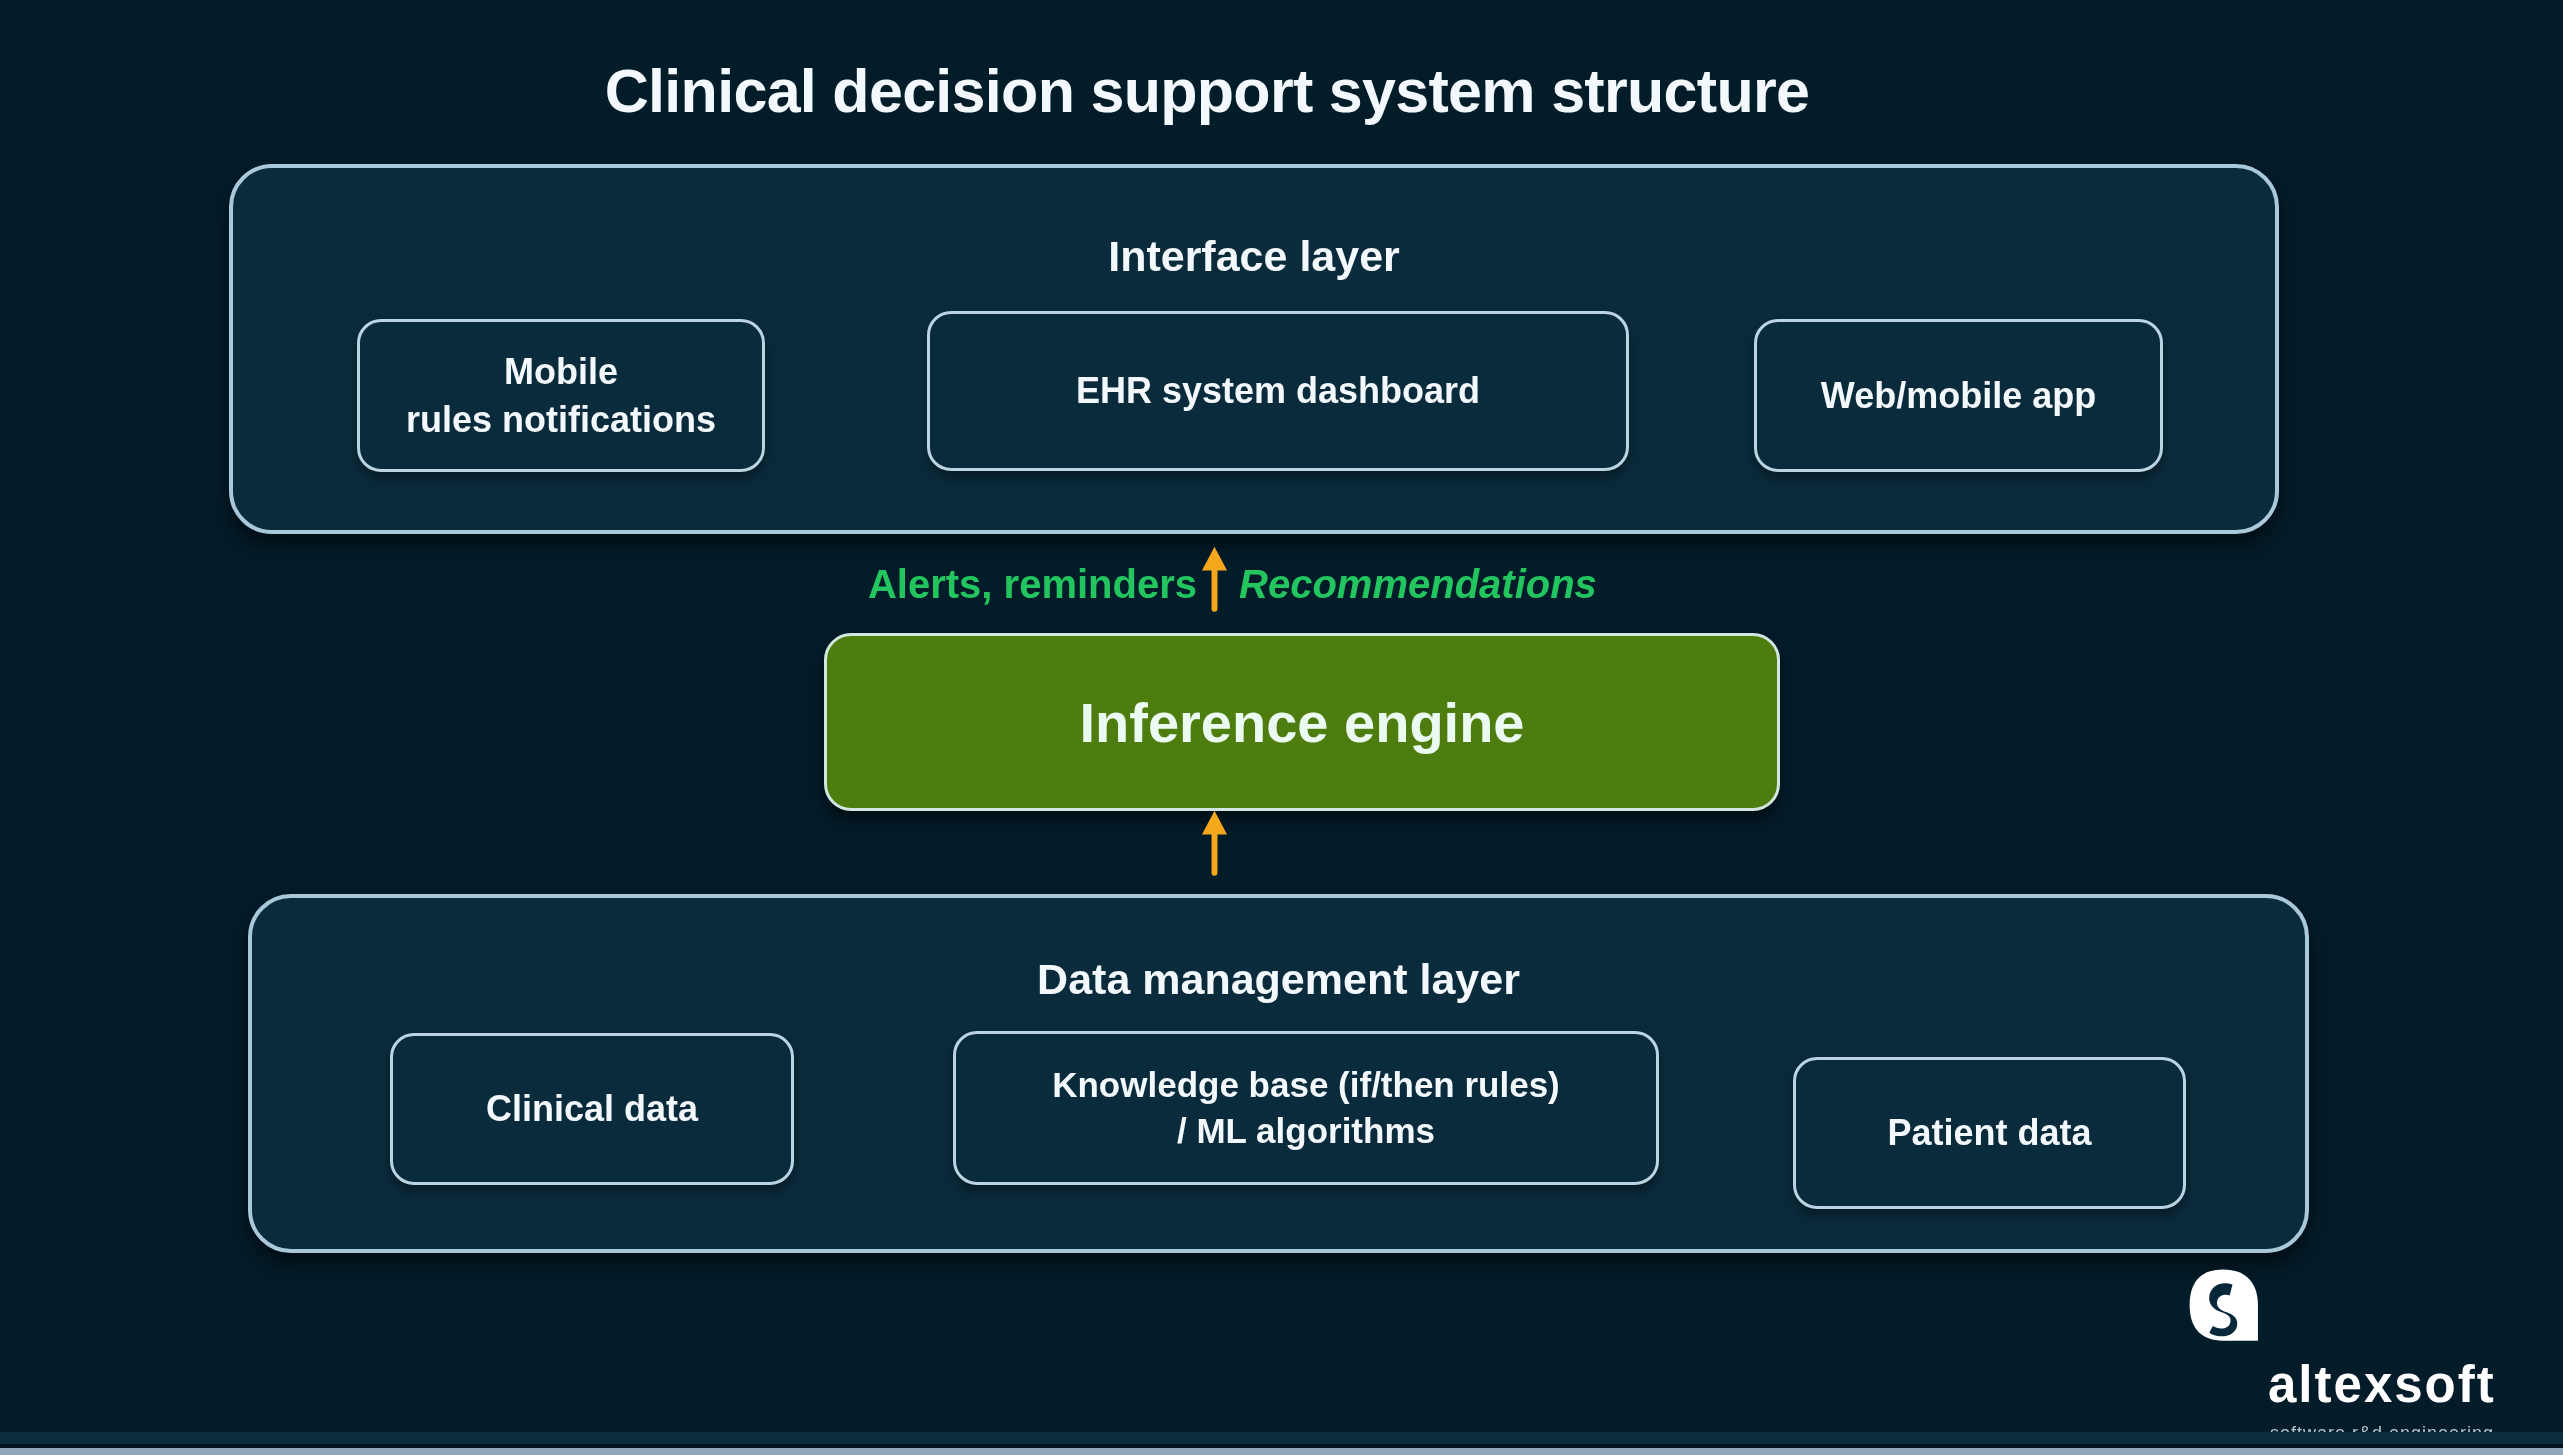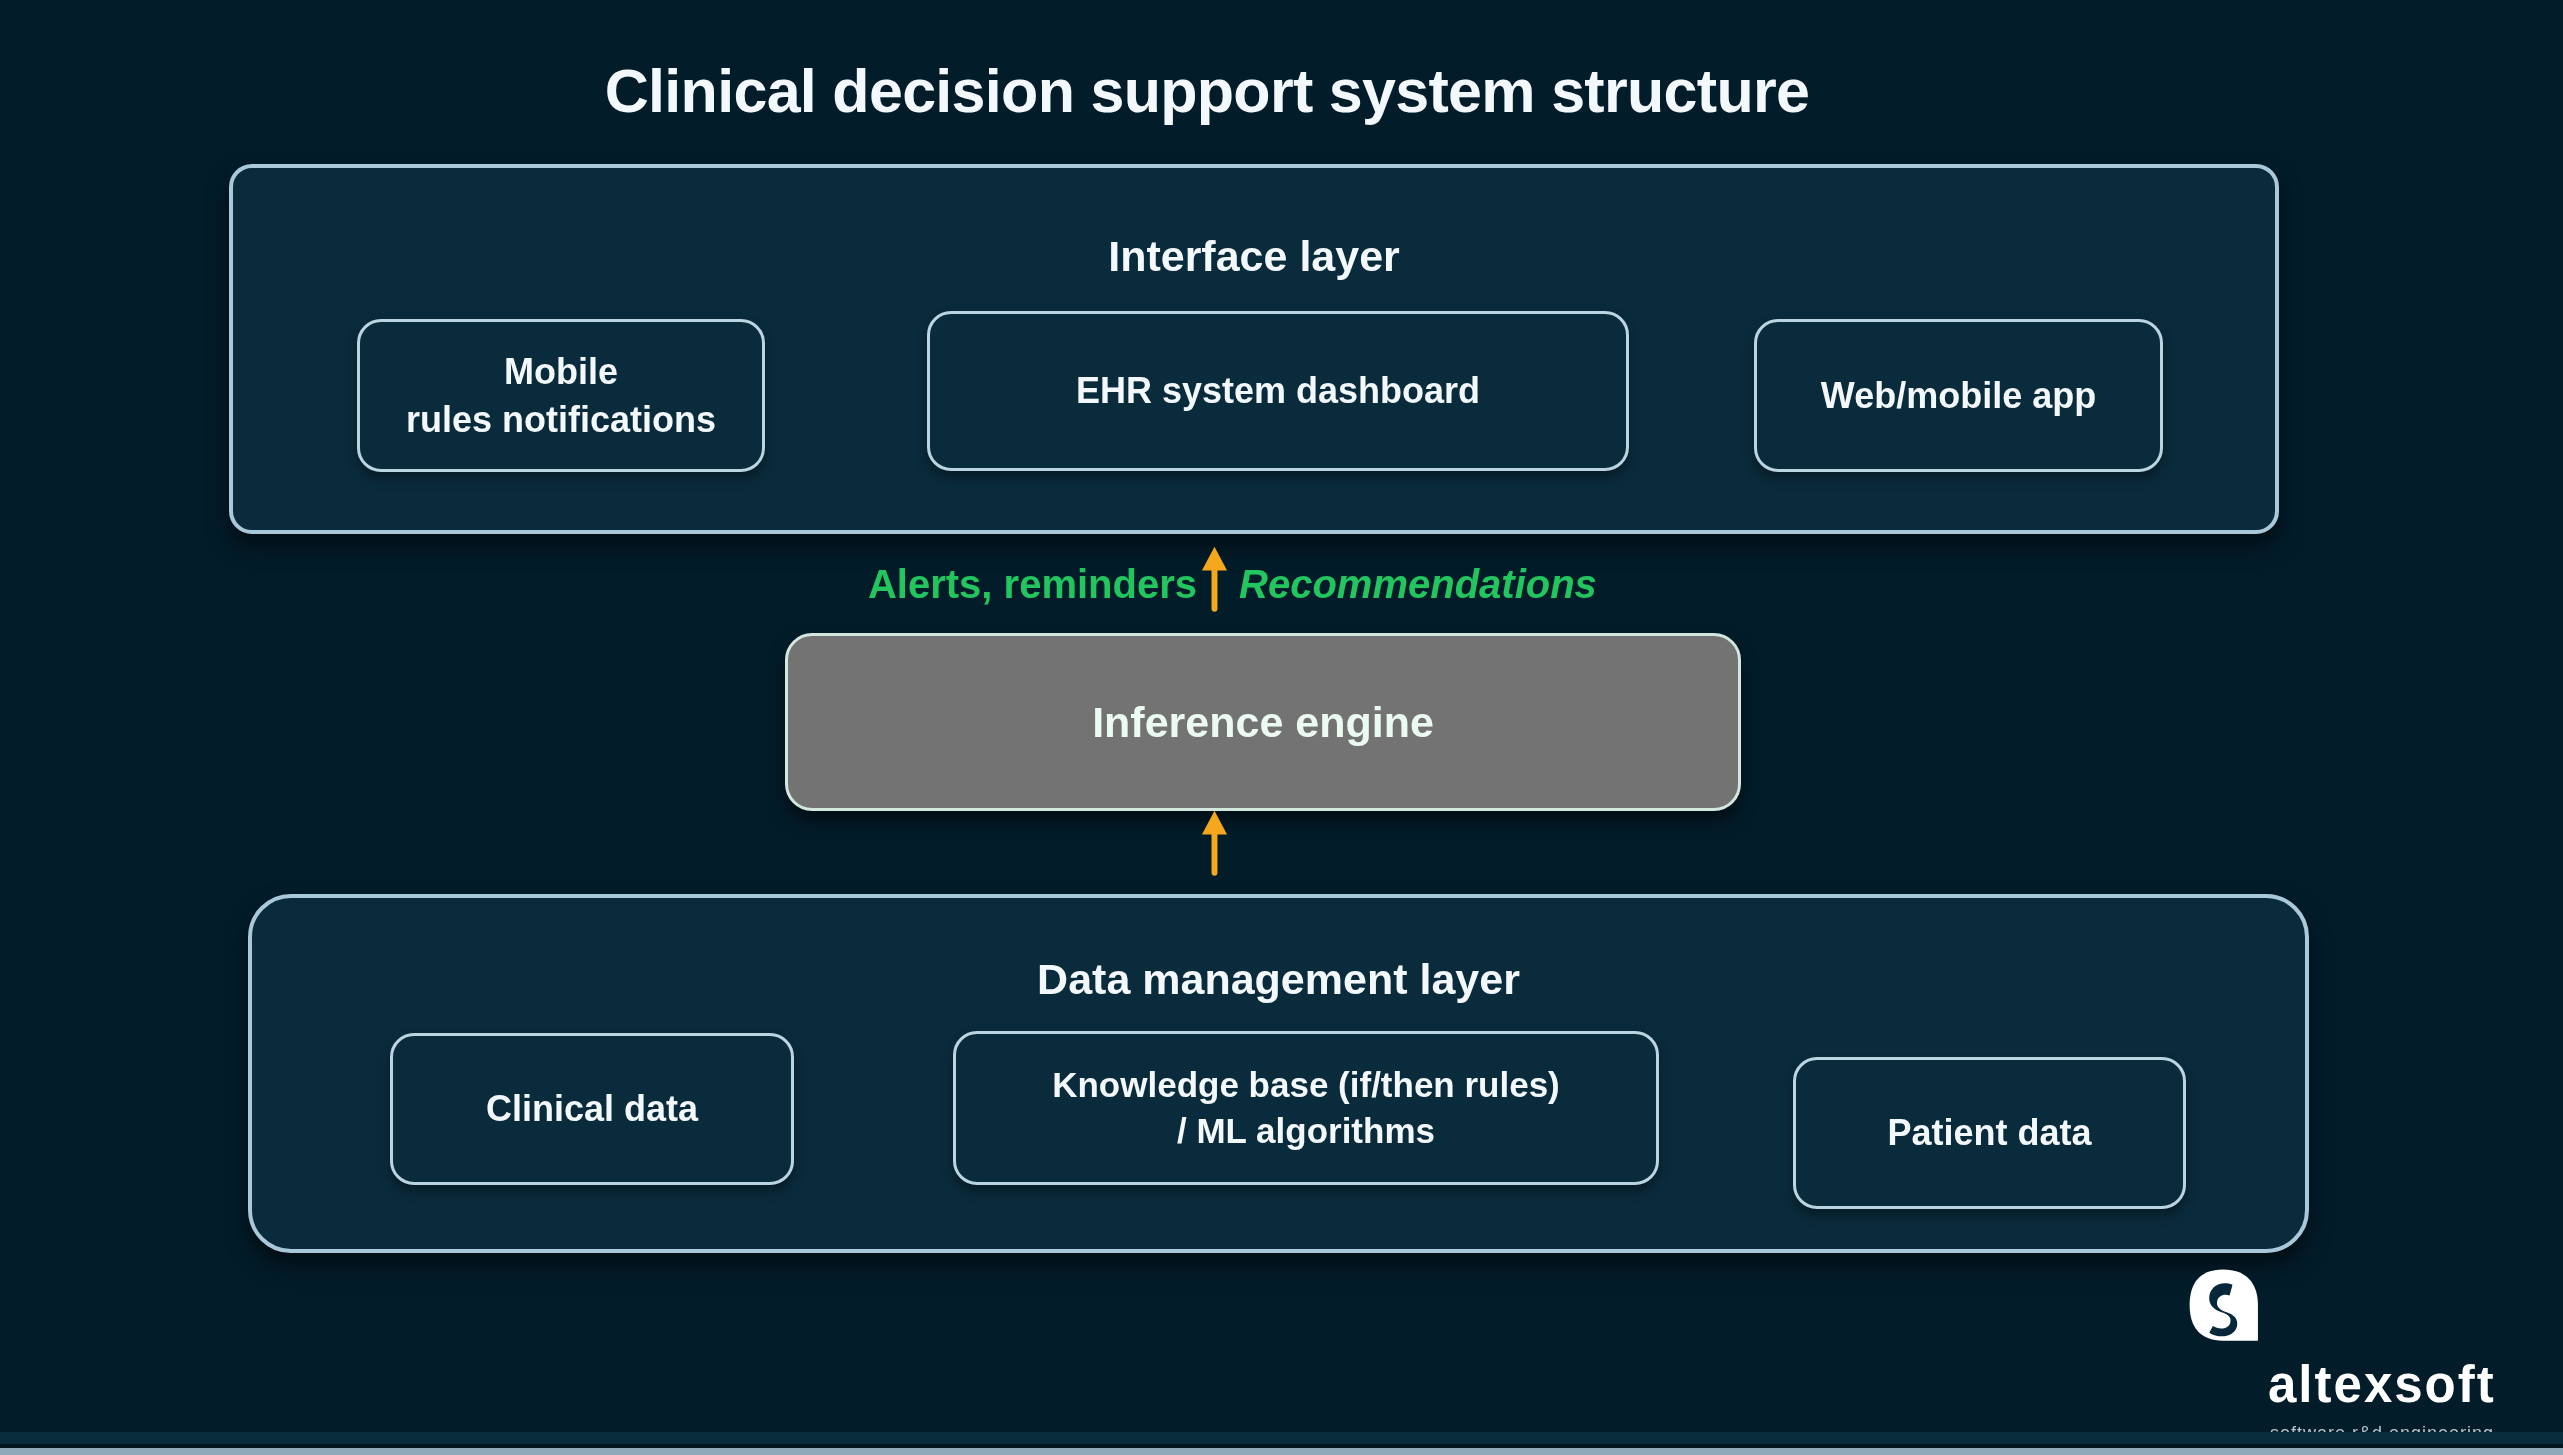--- a/index.html
+++ b/index.html
@@ -31,21 +31,21 @@
   }
 
   
   .panel {
     position: absolute;
     background: #0a2b3c;
     border: 4px solid #a9c8da;
     border-radius: 43px;
     box-shadow: 0 12px 21.4px rgba(0, 0, 0, 0.55);
   }
-  #interface-panel { left: 229px; top: 164px; width: 2042px; height: 362px; border-radius: 23px; }
+  #interface-panel { left: 229px; top: 164px; width: 2042px; height: 362px; }
   #data-panel      { left: 248px; top: 894px; width: 2053px; height: 351px; }
 
   .panel-label {
     position: absolute;
     left: 0;
     width: 100%;
     text-align: center;
     font-size: 43px;
     font-weight: 700;
     color: #f2f8fb;
@@ -90,31 +90,31 @@
   #flow-left  { right: 1366px; text-align: right; }
   #flow-right { left: 1239px; font-style: italic; }
 
   .arrow-up { position: absolute; width: 33px; height: 67px; }
   #arrow-top    { left: 1198px; top: 545px; }
   #arrow-bottom { left: 1198px; top: 809px; }
 
   
   .green-box {
     position: absolute;
-    left: 785px;
+    left: 824px;
     top: 633px;
     width: 950px;
     height: 172px;
-    background: #737373;
+    background: #4d7c0f;
     border: 3.3px solid #d2e8de;
     border-radius: 27px;
     display: flex;
     align-items: center;
     justify-content: center;
-    font-size: 43px;
+    font-size: 56px;
     font-weight: 700;
     color: #ecfbf2;
     box-shadow: 0 9.3px 16px rgba(0, 0, 0, 0.5);
   }
 
   
   .logo { position: absolute; left: 2181px; top: 1263px; width: 374px; height: 187px; }
   .logo-icon { position: absolute; left: 6.7px; top: 5.3px; }
   .logo-brand {
     position: absolute;

